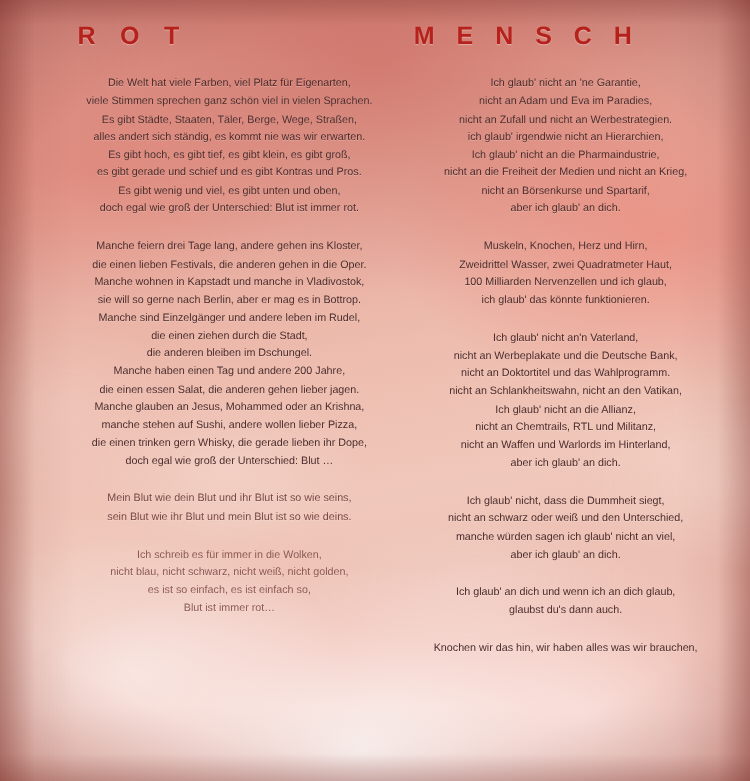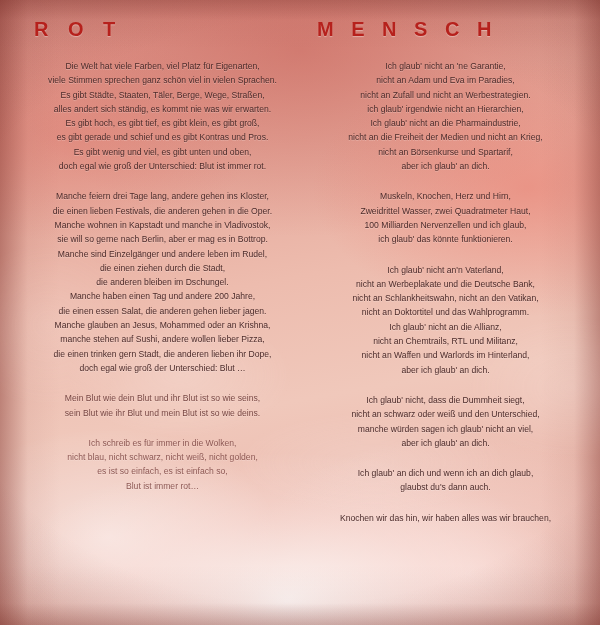--- a/index.html
+++ b/index.html
@@ -56,20 +56,21 @@
       radial-gradient(ellipse 150px 100px at 95% 62%, rgba(255,255,255,.25), rgba(255,255,255,0) 72%);
   }
 
   .content {
     position: relative;
     z-index: 2;
     display: flex;
     padding: 18px 26px 0 34px;
     box-sizing: border-box;
     height: 100%;
+    margin-left: 28px;
   }
   .column {
     flex: 1 1 0;
     min-width: 0;
   }
   .column.left { padding-right: 18px; }
   .column.right { padding-left: 8px; }
 
   .poem-title {
     color: #b6211c;
@@ -120,21 +121,21 @@
         <span class="line">die einen lieben Festivals, die anderen gehen in die Oper.</span>
         <span class="line">Manche wohnen in Kapstadt und manche in Vladivostok,</span>
         <span class="line">sie will so gerne nach Berlin, aber er mag es in Bottrop.</span>
         <span class="line">Manche sind Einzelgänger und andere leben im Rudel,</span>
         <span class="line">die einen ziehen durch die Stadt,</span>
         <span class="line">die anderen bleiben im Dschungel.</span>
         <span class="line">Manche haben einen Tag und andere 200 Jahre,</span>
         <span class="line">die einen essen Salat, die anderen gehen lieber jagen.</span>
         <span class="line">Manche glauben an Jesus, Mohammed oder an Krishna,</span>
         <span class="line">manche stehen auf Sushi, andere wollen lieber Pizza,</span>
-        <span class="line">die einen trinken gern Stadt, die anderen lieben ihr Dope,</span>
+        <span class="line">die einen trinken gern Whisky, die gerade lieben ihr Dope,</span>
         <span class="line">doch egal wie groß der Unterschied: Blut …</span>
       </div>
       <div class="stanza faded-1">
         <span class="line">Mein Blut wie dein Blut und ihr Blut ist so wie seins,</span>
         <span class="line">sein Blut wie ihr Blut und mein Blut ist so wie deins.</span>
       </div>
       <div class="stanza faded-2">
         <span class="line">Ich schreib es für immer in die Wolken,</span>
         <span class="line">nicht blau, nicht schwarz, nicht weiß, nicht golden,</span>
         <span class="line">es ist so einfach, es ist einfach so,</span>
@@ -156,22 +157,22 @@
       </div>
       <div class="stanza">
         <span class="line">Muskeln, Knochen, Herz und Hirn,</span>
         <span class="line">Zweidrittel Wasser, zwei Quadratmeter Haut,</span>
         <span class="line">100 Milliarden Nervenzellen und ich glaub,</span>
         <span class="line">ich glaub' das könnte funktionieren.</span>
       </div>
       <div class="stanza">
         <span class="line">Ich glaub' nicht an'n Vaterland,</span>
         <span class="line">nicht an Werbeplakate und die Deutsche Bank,</span>
+        <span class="line">nicht an Doktortitel und das Wahlprogramm.</span>
         <span class="line">nicht an Schlankheitswahn, nicht an den Vatikan,</span>
-        <span class="line">nicht an Doktortitel und das Wahlprogramm.</span>
         <span class="line">Ich glaub' nicht an die Allianz,</span>
         <span class="line">nicht an Chemtrails, RTL und Militanz,</span>
         <span class="line">nicht an Waffen und Warlords im Hinterland,</span>
         <span class="line">aber ich glaub' an dich.</span>
       </div>
       <div class="stanza">
         <span class="line">Ich glaub' nicht, dass die Dummheit siegt,</span>
         <span class="line">nicht an schwarz oder weiß und den Unterschied,</span>
         <span class="line">manche würden sagen ich glaub' nicht an viel,</span>
         <span class="line">aber ich glaub' an dich.</span>

